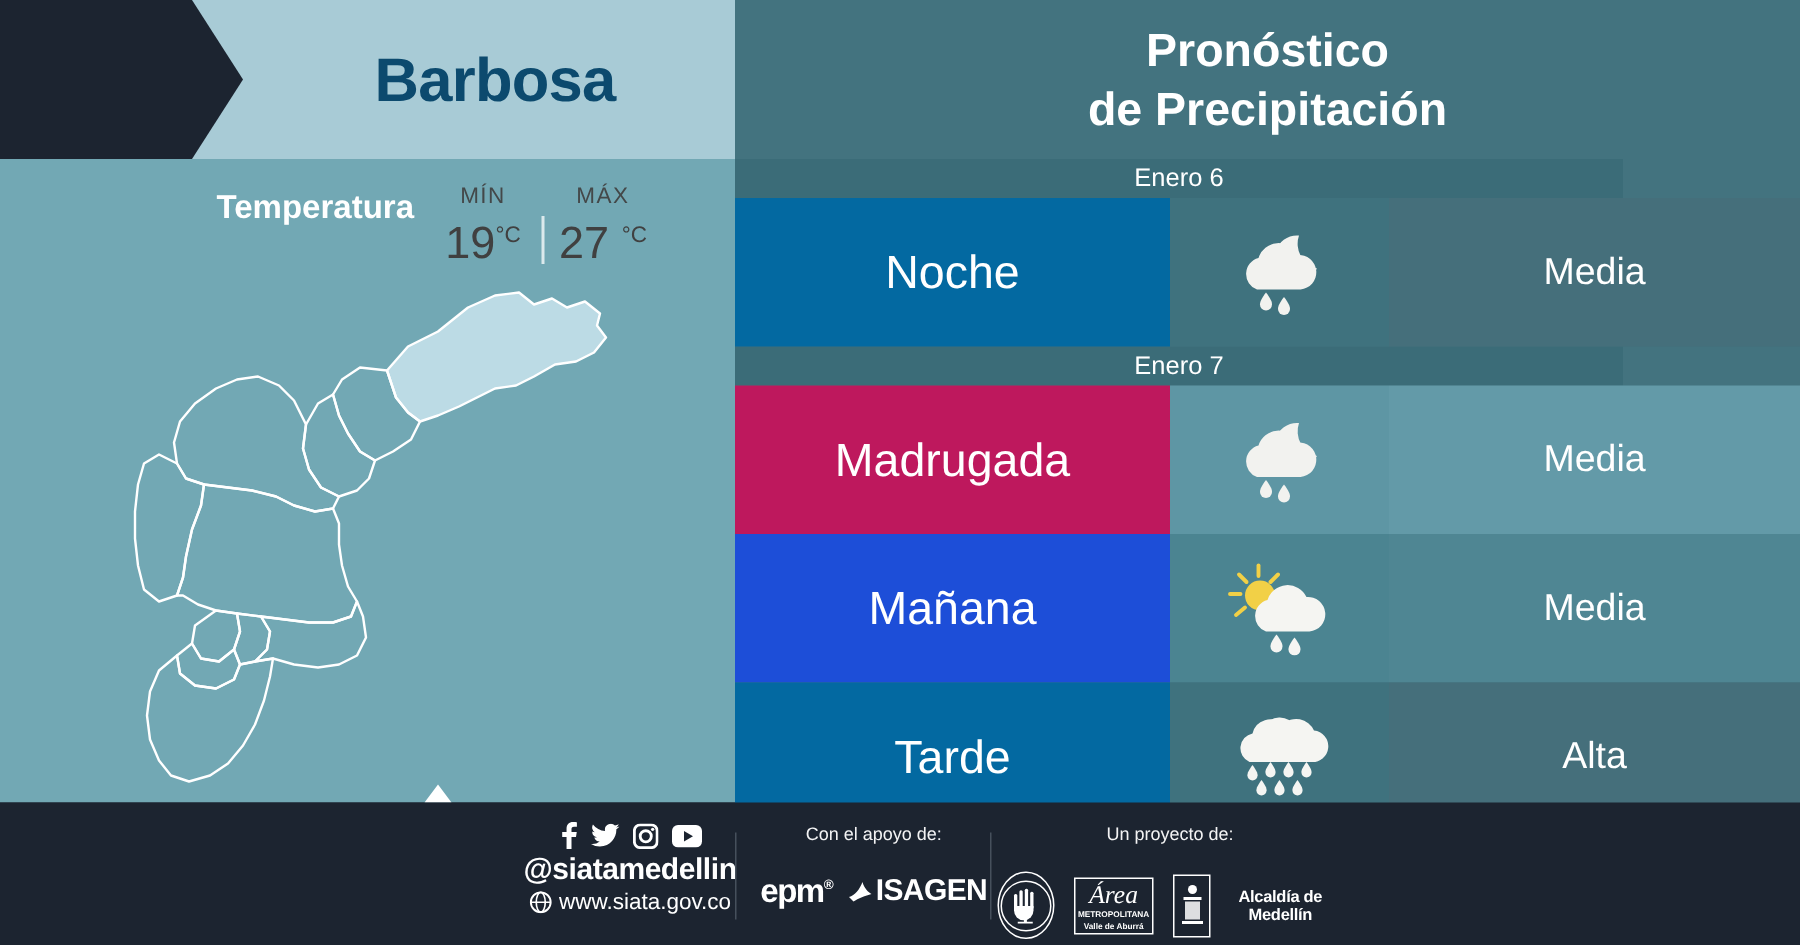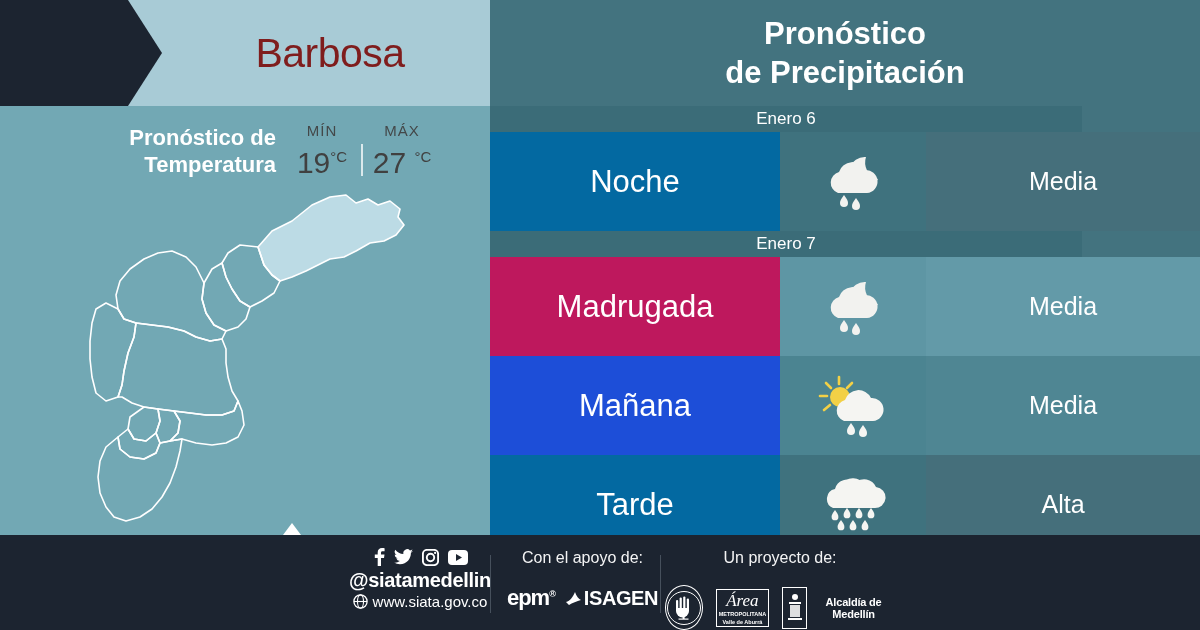--- a/index.html
+++ b/index.html
@@ -25,21 +25,21 @@
     background:#1c2430;
     clip-path:polygon(0 0, 128px 0, 162px 53px, 128px 106px, 0 106px);
     z-index:3;
   }
   .logo-wrap {
     position:absolute; left:10px; top:14px; width:120px; height:78px;
   }
   .city-name {
     position:absolute; left:170px; top:0; width:320px; height:106px;
     display:flex; align-items:center; justify-content:center;
-    color:#7f1d1d; font-size:41px; font-weight:normal; letter-spacing:-0.5px;
+    color:#0c4a6e; font-size:41px; font-weight:bold; letter-spacing:-0.5px;
   }
 
   .temp-block {
     position:absolute; left:0; top:106px; width:490px; height:86px;
   }
   .temp-title {
     position:absolute; left:88px; top:18px; width:188px;
     text-align:right; color:#ffffff; font-weight:bold;
     font-size:22px; line-height:27px;
   }
@@ -113,21 +113,21 @@
     position:absolute; left:320px; top:12px; width:200px; text-align:center;
   }
   .social-icons { display:flex; gap:9px; justify-content:center; align-items:center; height:20px; }
   .social-icons svg { display:block; }
   .handle { font-size:20px; font-weight:bold; margin-top:2px; letter-spacing:-0.3px; }
   .site { font-size:15px; display:flex; align-items:center; justify-content:center; gap:5px; margin-top:1px; }
 
   .vdiv { position:absolute; top:20px; width:1px; height:58px; background:#46505c; }
 
   .support { position:absolute; left:500px; top:14px; width:165px; text-align:center; }
-  .support-cap, .project-cap { font-size:16px; opacity:.95; }
+  .support-cap, .project-cap { font-size:12px; opacity:.95; }
   .support-logos {
     display:flex; align-items:center; justify-content:center; gap:10px; margin-top:18px;
   }
   .epm-logo { font-size:22px; font-weight:bold; letter-spacing:-1px; }
   .epm-logo sup { font-size:9px; }
   .isagen { display:flex; align-items:center; gap:2px; font-size:20px; font-weight:bold; letter-spacing:-0.4px; }
 
   .project { position:absolute; left:665px; top:14px; width:230px; text-align:center; }
   .project-logos {
     display:flex; align-items:center; justify-content:center; gap:13px; margin-top:18px;
@@ -170,21 +170,20 @@
         <circle cx="52" cy="39" r="22" fill="none" stroke="#ffffff" stroke-width="3.4"></circle>
         <path d="M62 20 a21 21 0 0 1 19 13 a15 15 0 0 1 1 29 l-24 0" fill="none" stroke="#ffffff" stroke-width="3.4" stroke-linecap="round"></path>
         <text x="52" y="46" text-anchor="middle" fill="#ffffff" font-family="Liberation Sans, sans-serif" font-size="17" font-weight="bold">SIATA</text>
       </svg>
     </div>
 
     <div class="city-name">Barbosa</div>
 
     <div class="temp-block">
       <div class="temp-title">
-        <div>Pronóstico de</div>
         <div>Temperatura</div>
       </div>
       <div class="temp-nums">
         <div class="temp-col">
           <div class="temp-cap">MÍN</div>
           <div class="temp-val">
             <span>19</span><span class="unit">°C</span>
           </div>
         </div>
         <div class="temp-div"></div>

